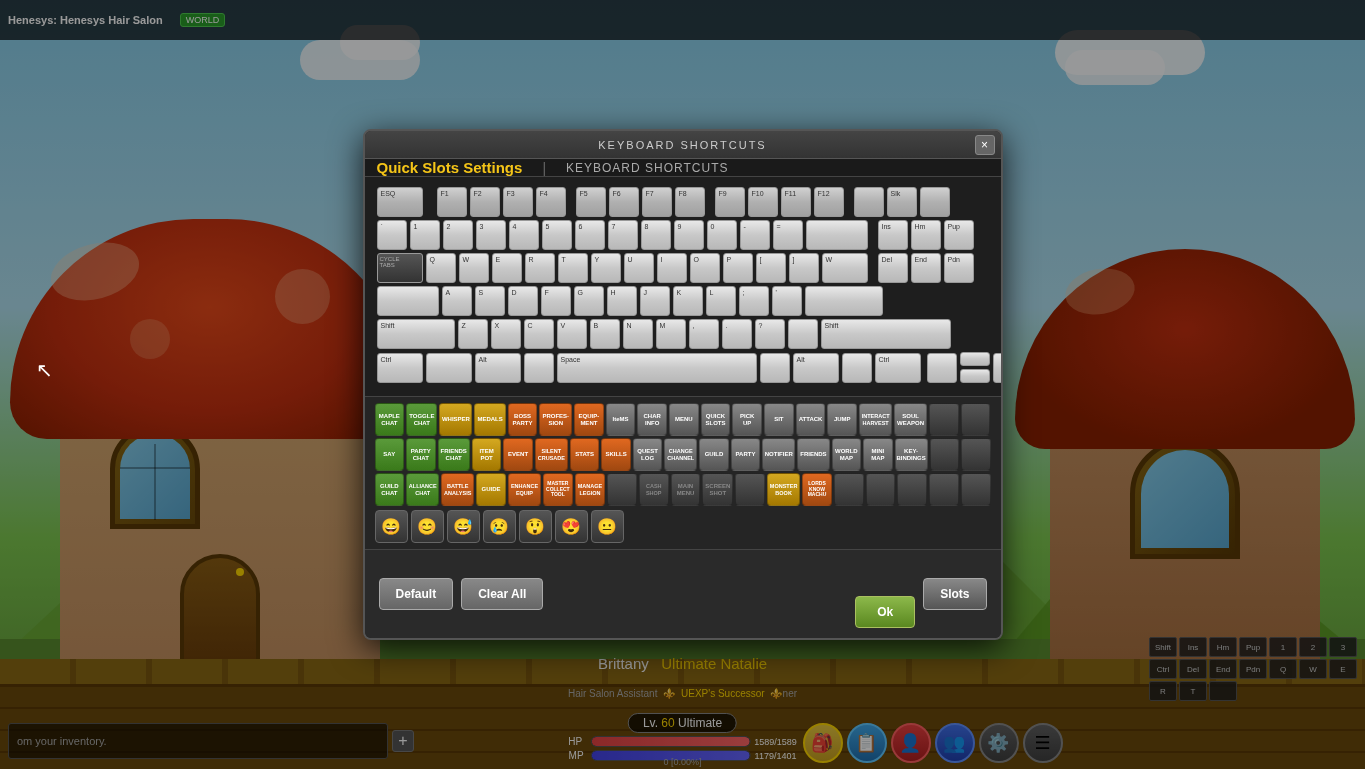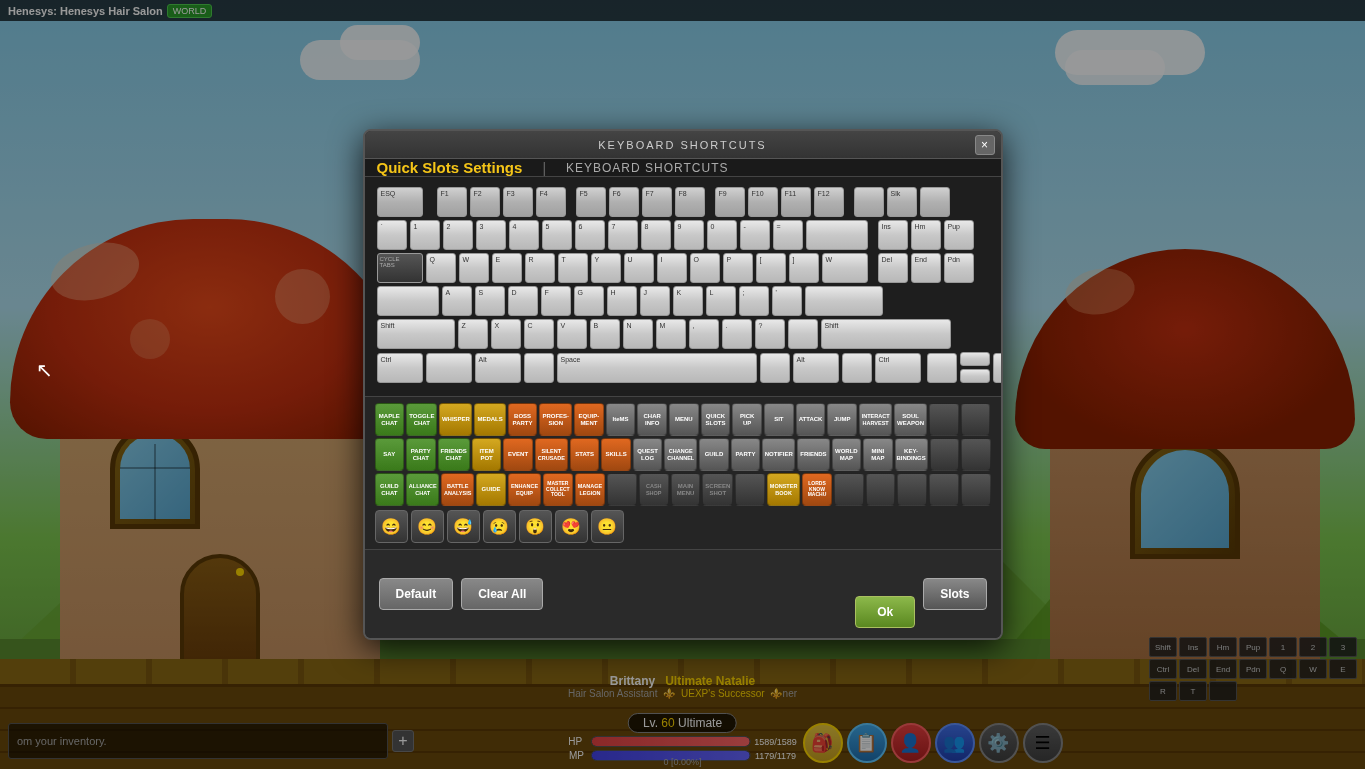--- a/index.html
+++ b/index.html
@@ -18,26 +18,26 @@
       background: linear-gradient(180deg, #87CEEB 0%, #b0e0f0 40%, #7ec850 70%, #5a8c30 100%);
       z-index: 0;
     }
 
     
     .top-hud {
       position: absolute;
       top: 0;
       left: 0;
       right: 0;
-      height: 21px;
+      height: 40px;
       background: rgba(0,0,0,0.7);
       display: flex;
       align-items: center;
       padding: 0 8px;
-      gap: 4px;
+      gap: 17px;
       z-index: 10;
     }
     .location-text {
       color: #fff;
       font-size: 11px;
       font-weight: bold;
     }
     .world-badge {
       background: #2a9d2a;
       color: white;
@@ -549,21 +549,21 @@
       <button class="footer-btn clear-all">Clear All</button>
       <div class="footer-spacer"></div>
       <button class="footer-btn ok">Ok</button>
       <button class="footer-btn cancel">Slots</button>
     </div>
 
   </div>
 </div>
 
 <div style="position:absolute;bottom:68px;left:50%;transform:translateX(-50%);z-index:6;text-align:center;">
-  <div style="color:white;font-size:12px;margin-bottom:0;font-weight:bold;">
+  <div style="color:white;font-size:15px;margin-bottom:16px;">
     <span>Brittany</span>
     &nbsp;
     <span style="color:#ffd700">Ultimate Natalie</span>
   </div>
   <div style="color:#aaa;font-size:10px;margin-bottom:2px;">
     <span>Hair Salon Assistant</span>
     &nbsp;⚜️&nbsp;
     <span style="color:#ffd700">UEXP's Successor</span>
     &nbsp;⚜️ner
   </div>
@@ -578,21 +578,21 @@
     <div style="width:160px;height:11px;background:#333;border-radius:6px;overflow:hidden;border:1px solid #555;">
       <div style="height:100%;width:100%;background:linear-gradient(90deg,#e84444,#ff6666);border-radius:6px;"></div>
     </div>
     <span style="color:white;font-size:9px;">1589/1589</span>
   </div>
   <div style="display:flex;align-items:center;gap:4px;">
     <span style="color:white;font-size:10px;width:18px;">MP</span>
     <div style="width:160px;height:11px;background:#333;border-radius:6px;overflow:hidden;border:1px solid #555;">
       <div style="height:100%;width:100%;background:linear-gradient(90deg,#4444e8,#6666ff);border-radius:6px;"></div>
     </div>
-    <span style="color:white;font-size:9px;">1179/1179</span>
+    <span style="color:white;font-size:9px;">1179/1401</span>
   </div>
 </div>
 
 <div style="position:absolute;bottom:2px;left:50%;transform:translateX(-50%);color:#aaa;font-size:9px;z-index:10;">0 [0.00%]</div>
 
 <div style="position:absolute;bottom:6px;left:50%;margin-left:120px;z-index:10;display:flex;gap:4px;align-items:center;">
   <div style="width:40px;height:40px;background:linear-gradient(180deg,#e8c840,#c8a020);border-radius:50%;border:2px solid #ffd700;display:flex;align-items:center;justify-content:center;font-size:18px;cursor:pointer;">🎒</div>
   <div style="width:40px;height:40px;background:linear-gradient(180deg,#40a8e8,#2070b0);border-radius:50%;border:2px solid #60c8ff;display:flex;align-items:center;justify-content:center;font-size:18px;cursor:pointer;">📋</div>
   <div style="width:40px;height:40px;background:linear-gradient(180deg,#e84040,#b02020);border-radius:50%;border:2px solid #ff6060;display:flex;align-items:center;justify-content:center;font-size:18px;cursor:pointer;">👤</div>
   <div style="width:40px;height:40px;background:linear-gradient(180deg,#4070e8,#2040b0);border-radius:50%;border:2px solid #6090ff;display:flex;align-items:center;justify-content:center;font-size:18px;cursor:pointer;">👥</div>

